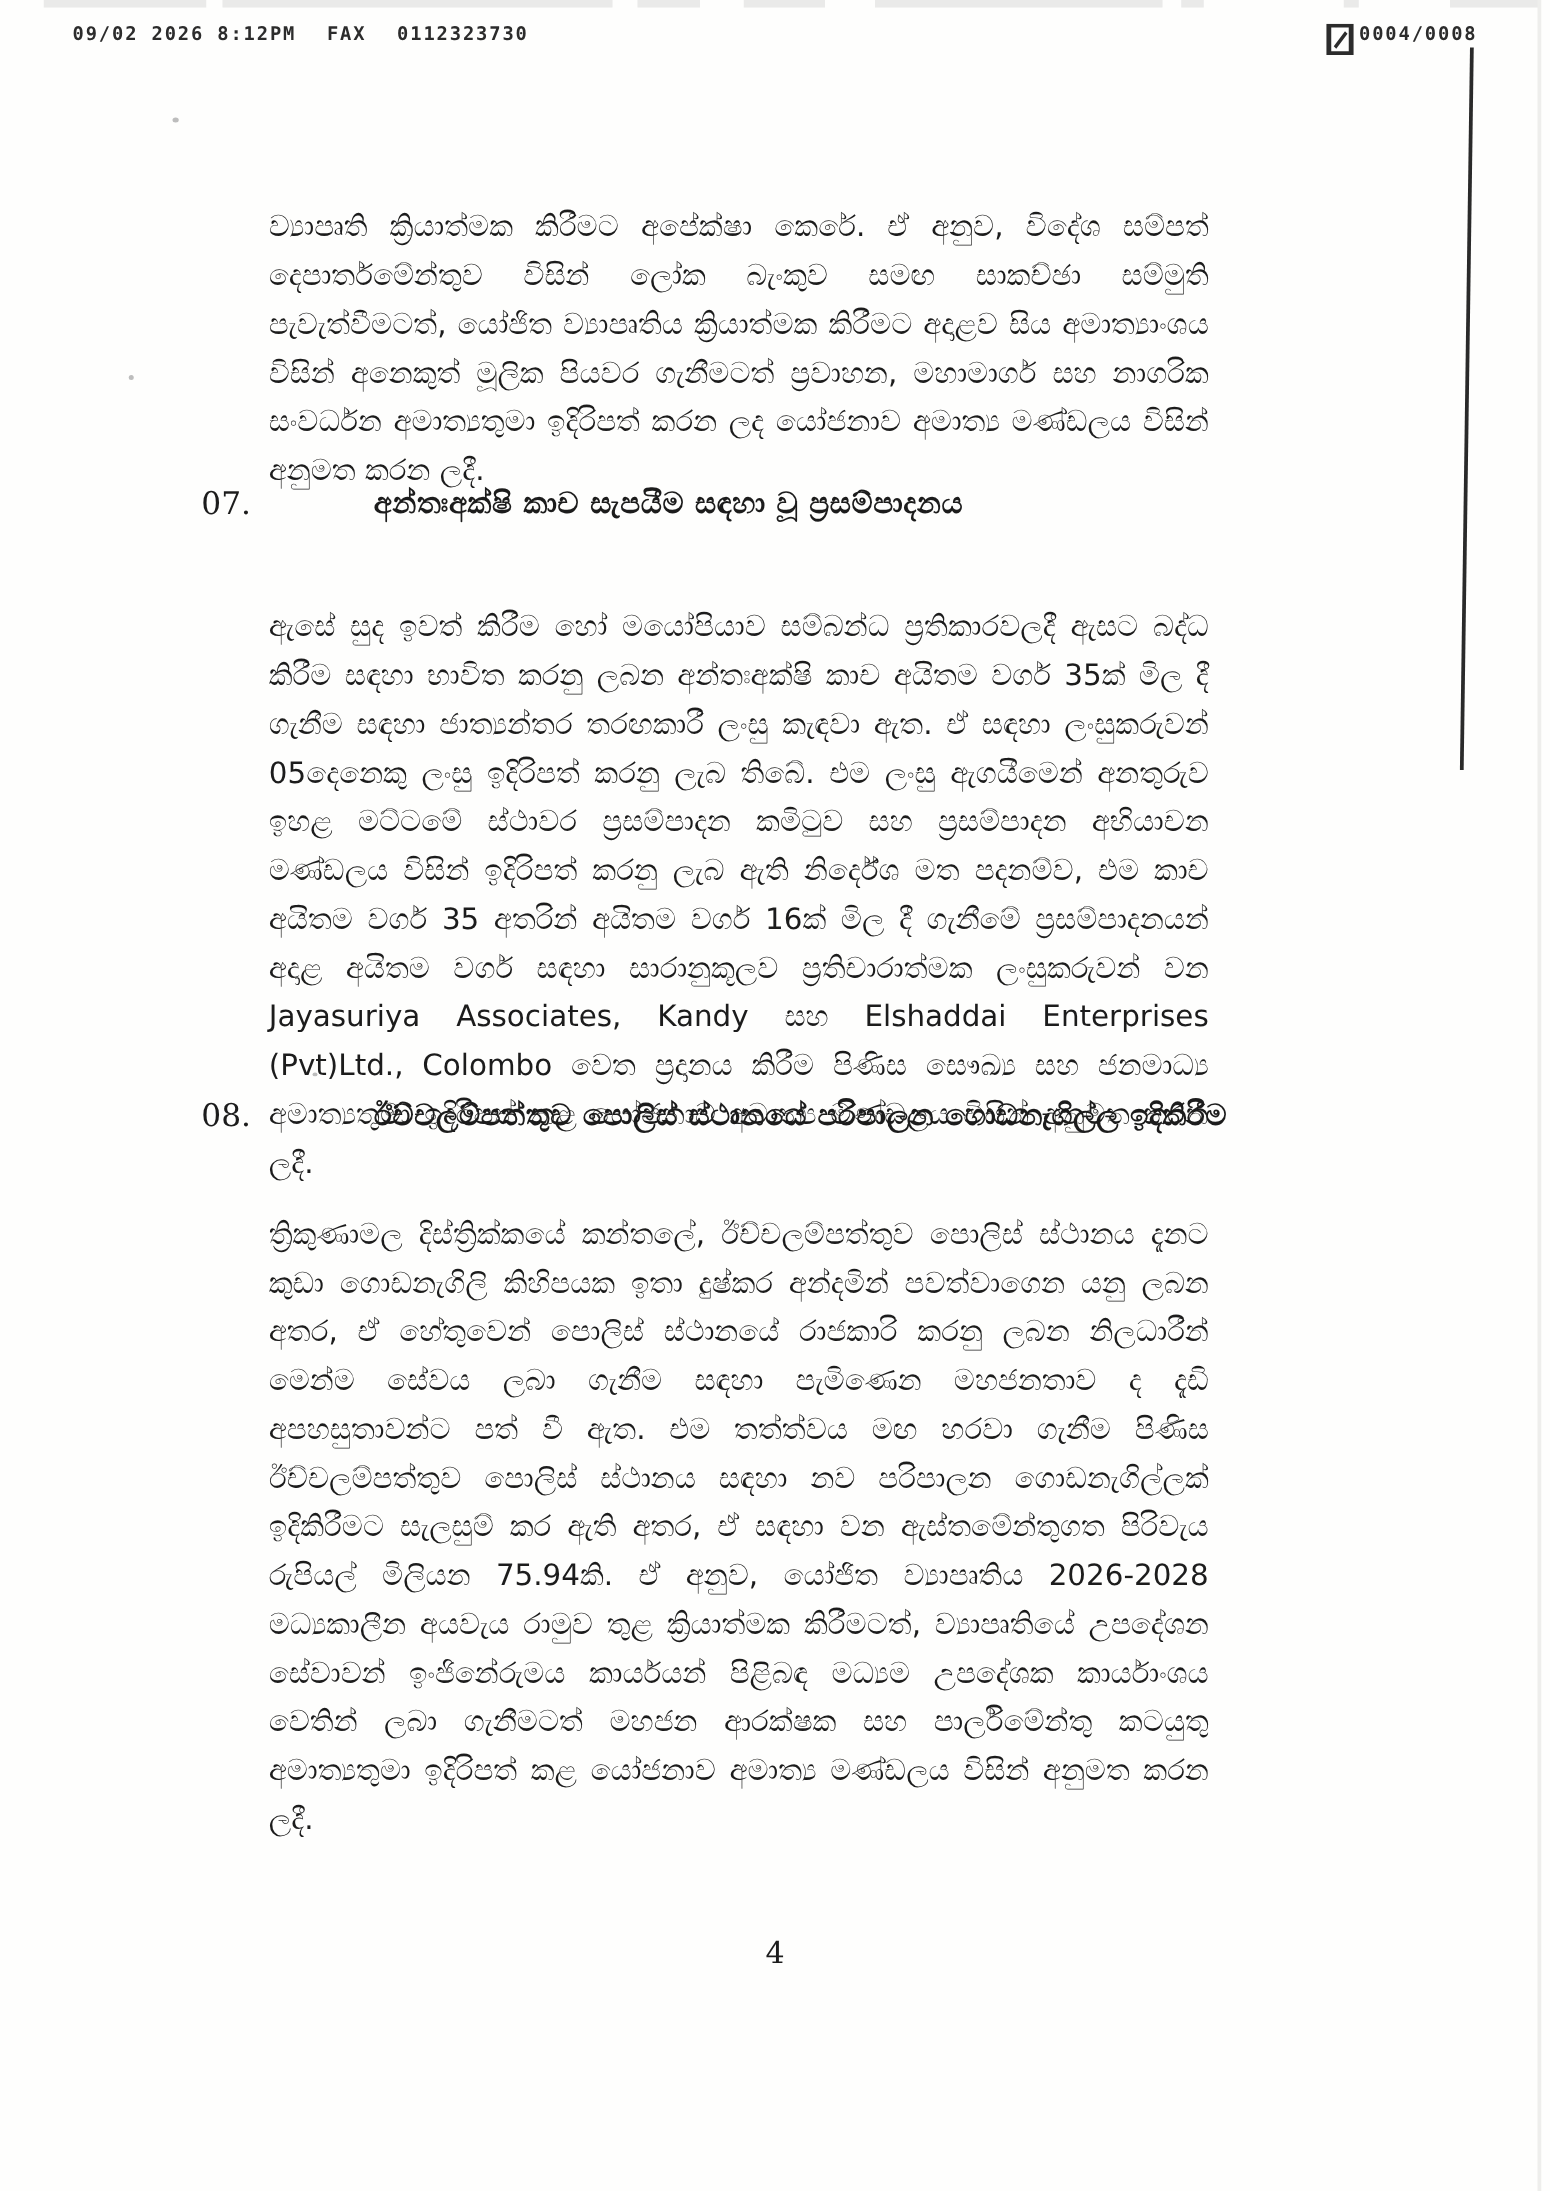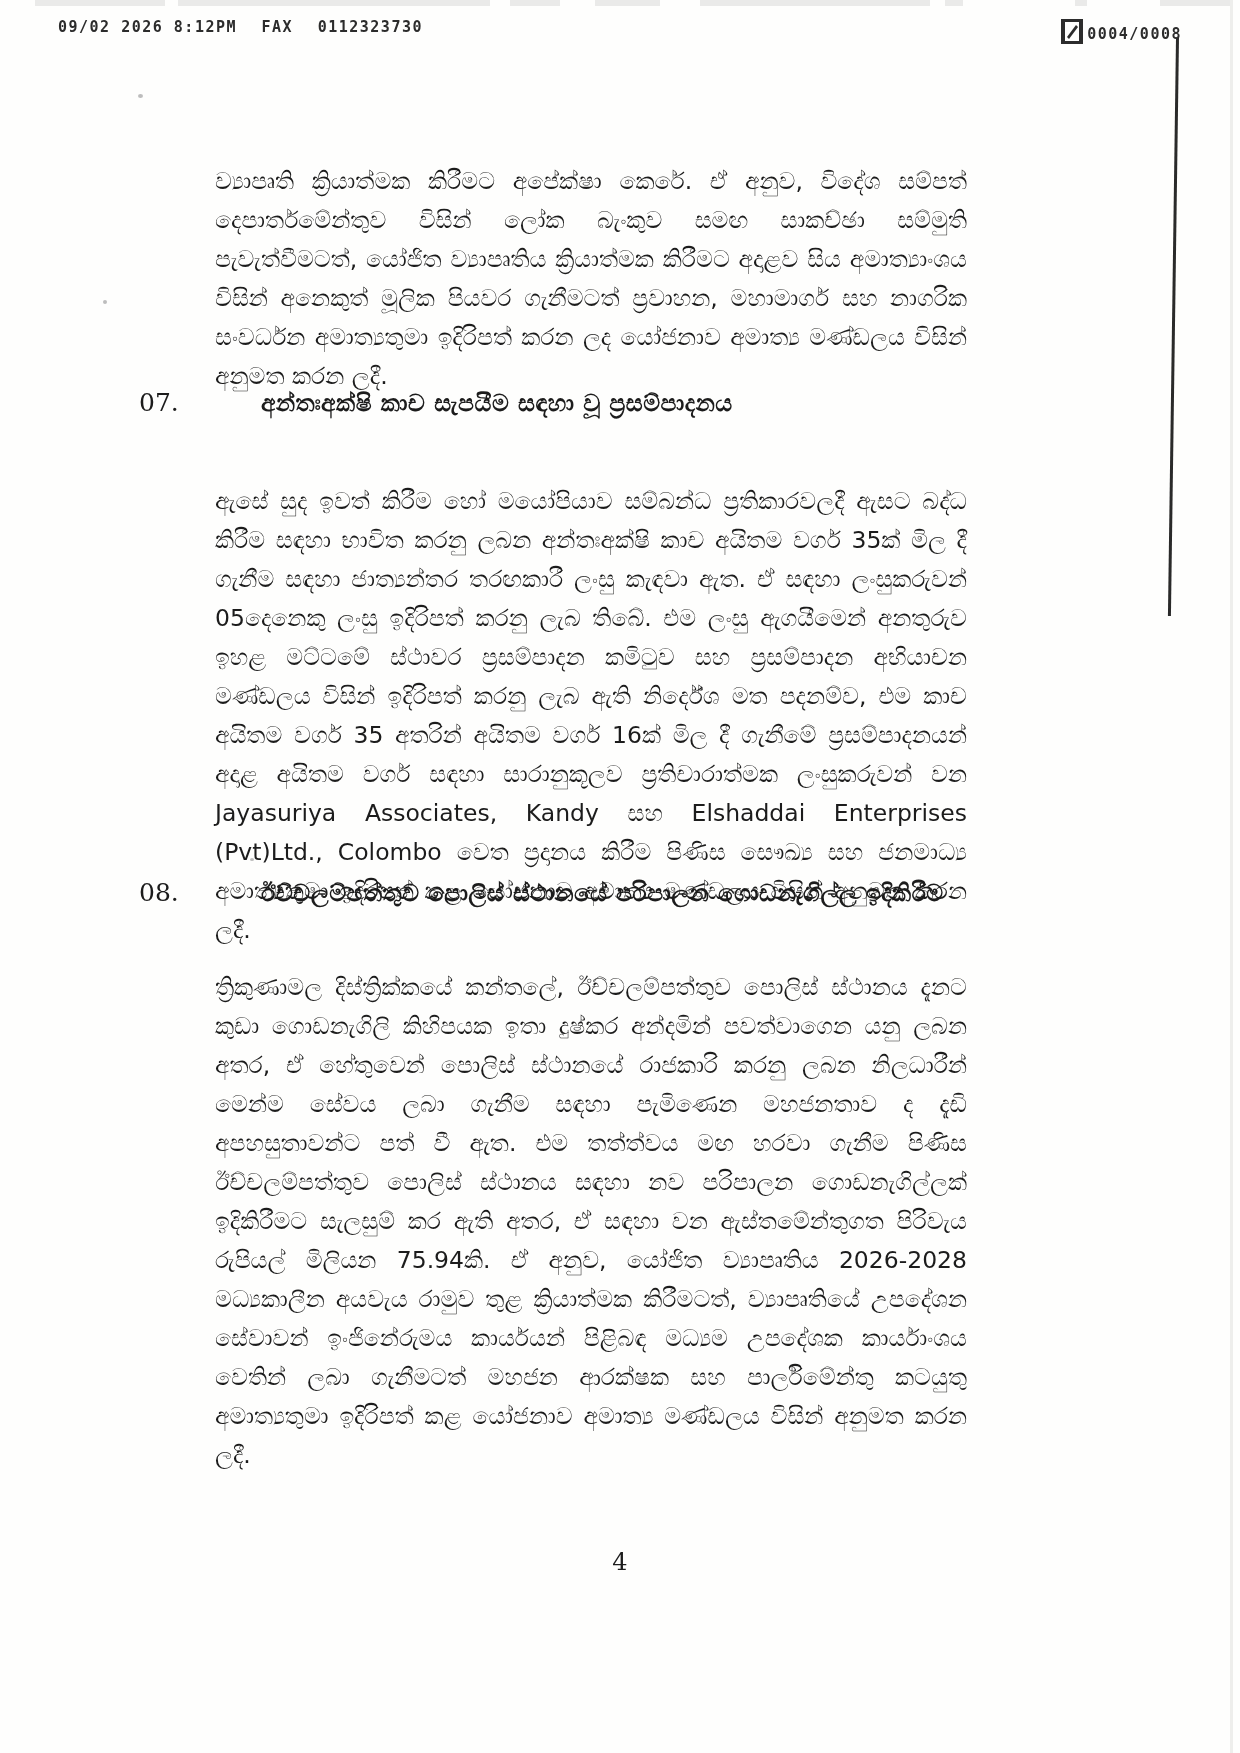--- a/index.html
+++ b/index.html
@@ -24,42 +24,42 @@
   .speck{position:absolute;background:#bdbdbd;border-radius:50%;}
   
   .fax-header{
     position:absolute;top:18px;left:58px;right:58px;
     display:flex;justify-content:space-between;align-items:flex-start;
     font-family:"DejaVu Sans Mono",monospace;
     font-size:15px;font-weight:bold;letter-spacing:1.5px;color:#2c2c2c;
     white-space:nowrap;
   }
   .fax-left span{margin-right:14px;}
-  .fax-right{display:flex;align-items:flex-end;gap:4px;}
+  .fax-right{display:flex;align-items:flex-start;gap:4px;}
   .fax-page-icon{display:inline-block;width:22px;height:25px;position:relative;top:1px;}
   
   .scan-line{
     position:absolute;left:1176px;top:38px;width:2.5px;height:578px;
     background:#2a2a2a;transform:rotate(0.8deg);transform-origin:top center;
   }
   
   .edge-line{position:absolute;left:1230px;top:0;width:3px;height:1753px;background:#eeeeec;}
   
   .body-text{
     position:absolute;left:215px;width:752px;
     font-size:23.5px;line-height:39px;
     text-align:justify;
   }
   .intro{top:138px;}
   .sec07-body{top:450px;margin-top:32px;}
   .sec08-body{top:944px;}
   .section-heading{
-    position:absolute;left:139px;right:275px;
-    display:flex;gap:28px;
-    font-size:23.5px;font-weight:bold;white-space:nowrap;align-items:center;
+    position:absolute;left:161px;right:275px;
+    display:flex;gap:44px;
+    font-size:23.5px;font-weight:bold;white-space:nowrap;
   }
   .h07{top:388px;}
   .h08{top:878px;}
   .section-number{min-width:50px;font-weight:normal;font-family:"DejaVu Serif",serif;font-size:25px;}
   .section-title{letter-spacing:.5px;margin-left:44px;}
   .page-number{
     position:absolute;top:1548px;left:0;width:1240px;
     text-align:center;font-size:24px;font-family:"DejaVu Serif",serif;
   }
 </style>

